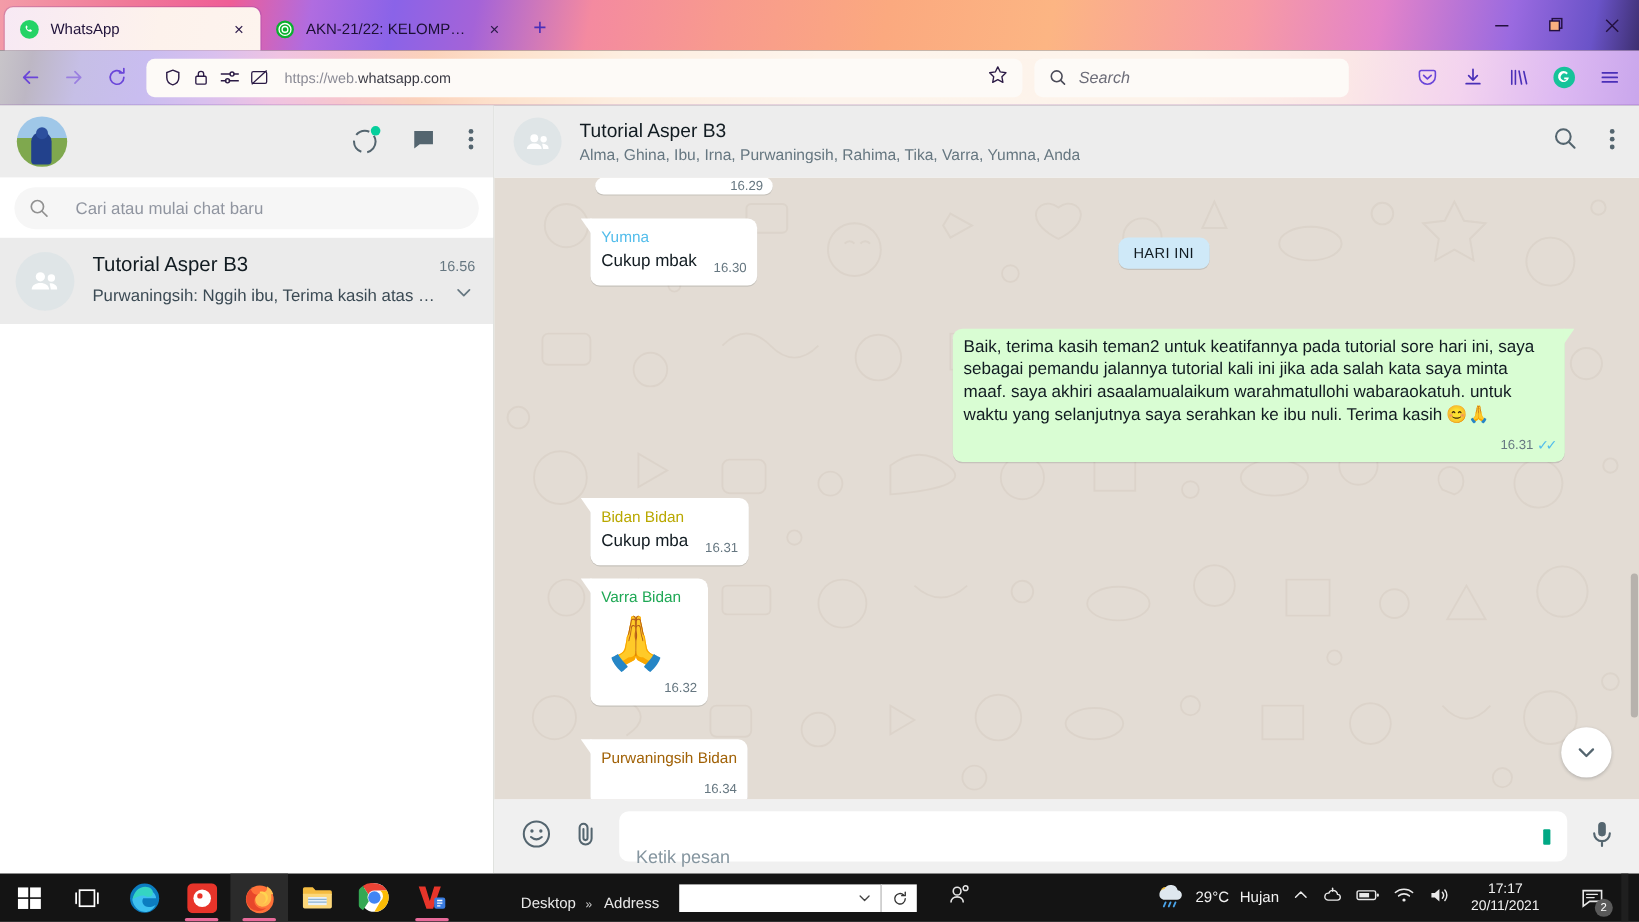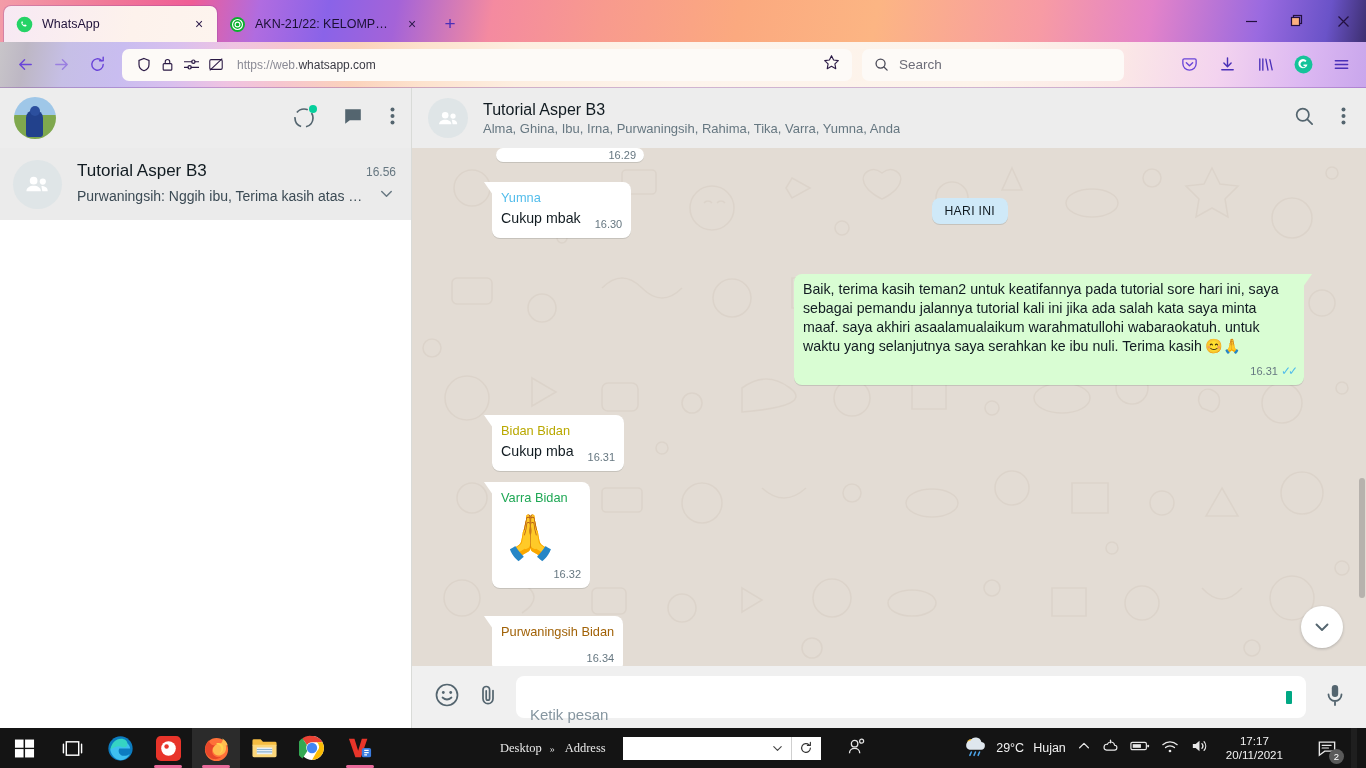--- a/index.html
+++ b/index.html
@@ -74,21 +74,21 @@
   .urlbar {
     flex: 1; height: 32px; background: #fdfaf7; border-radius: 7px; margin: 0 8px 0 6px;
     display: flex; align-items: center; padding: 0 6px; gap: 7px; max-width: 730px;
   }
   .url-icons { display: flex; align-items: center; gap: 8px; padding-left: 8px; color: #2b1a45; }
   .urltext { font-size: 12px; color: #3a3a44; margin-left: 6px; }
   .urltext .dimpart { color: #8a8a95; }
   .star { margin-left: auto; color: #2b1a45; padding-right: 6px; }
   .searchbar {
     width: 262px; height: 32px; background: #fdfaf7; border-radius: 7px;
-    display: flex; align-items: center; gap: 10px; padding: 0 12px;
+    display: flex; align-items: center; gap: 10px; padding: 0 12px; font-style: italic;
   }
   .searchbar span { font-size: 13.5px; color: #6c6c78; }
   .tb-right { display: flex; align-items: center; gap: 4px; margin-left: auto; }
 
   
   .wa {
     position: absolute; top: 88px; left: 0; width: 1366px; height: 640px;
     display: flex; background: #fff;
   }
   .pane-left { width: 412px; height: 640px; background: #fff; border-right: 1px solid #d9dbd8; }
@@ -232,21 +232,21 @@
     background: #141414; display: flex; align-items: center;
   }
   .tb-item {
     width: 48px; height: 40px; display: flex; align-items: center; justify-content: center;
     position: relative;
   }
   .tb-item.active { background: #2b2b2b; }
   .tb-underline {
     position: absolute; bottom: 0; height: 3px; width: 28px; background: #e86a9a; border-radius: 2px;
   }
-  .tb-toolbars { display: flex; align-items: center; gap: 0; margin-left: 116px; color: #e8e8e8; font-family: Liberation Serif, serif; }
+  .tb-toolbars { display: flex; align-items: flex-end; gap: 0; margin-left: 50px; color: #e8e8e8; }
   .tb-label { font-size: 12.5px; color: #e9e9e9; position: relative; padding-right: 6px; }
   .tb-chevs { font-size: 10px; color: #cfcfcf; margin: 0 10px 0 2px; vertical-align: super; }
   .addr-input {
     width: 168px; height: 23px; background: #fff; display: flex; align-items: center;
     justify-content: flex-end; padding-right: 7px; margin-left: 11px;
   }
   .addr-refresh {
     width: 30px; height: 23px; background: #fff; border-left: 1px solid #cfcfcf;
     display: flex; align-items: center; justify-content: center; color: #333;
   }
@@ -418,20 +418,29 @@
           <span>
             <svg width="5" height="20" viewBox="0 0 5 20">
                 <circle cx="2.5" cy="3.5" r="2" fill="#54656f"></circle>
                 <circle cx="2.5" cy="10" r="2" fill="#54656f"></circle>
                 <circle cx="2.5" cy="16.5" r="2" fill="#54656f"></circle>
               </svg>
           </span>
         </div>
       </div>
 
+      <div class="search-wrap">
+        <div class="search-box">
+          <svg width="17" height="17" viewBox="0 0 18 18">
+              <circle cx="7.6" cy="7.6" r="5.4" fill="none" stroke="#919191" stroke-width="1.5"></circle>
+              <path d="M11.7 11.7L16 16" stroke="#919191" stroke-width="1.5" stroke-linecap="round"></path>
+            </svg>
+          <span class="ph">Cari atau mulai chat baru</span>
+        </div>
+      </div>
 
       <div class="chatlist">
         <div class="chat-row">
           <div class="group-avatar">
             <svg width="27" height="27" viewBox="0 0 28 28">
                 <circle cx="10" cy="10" r="4" fill="#fff"></circle>
                 <circle cx="19.5" cy="11" r="3.2" fill="#fff"></circle>
                 <path d="M2.5 21c0-3.6 3.4-5.6 7.5-5.6s7.5 2 7.5 5.6z" fill="#fff"></path>
                 <path d="M18 15.6c3.6 0 6.5 1.7 6.5 4.6v.8H19z" fill="#fff"></path>
               </svg>

